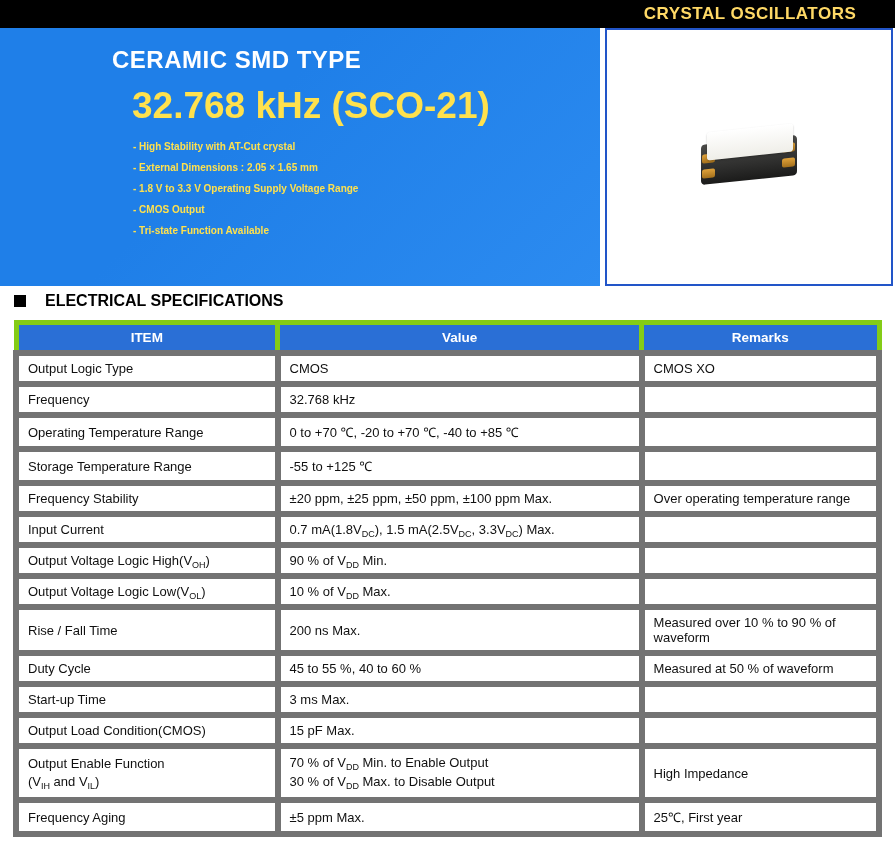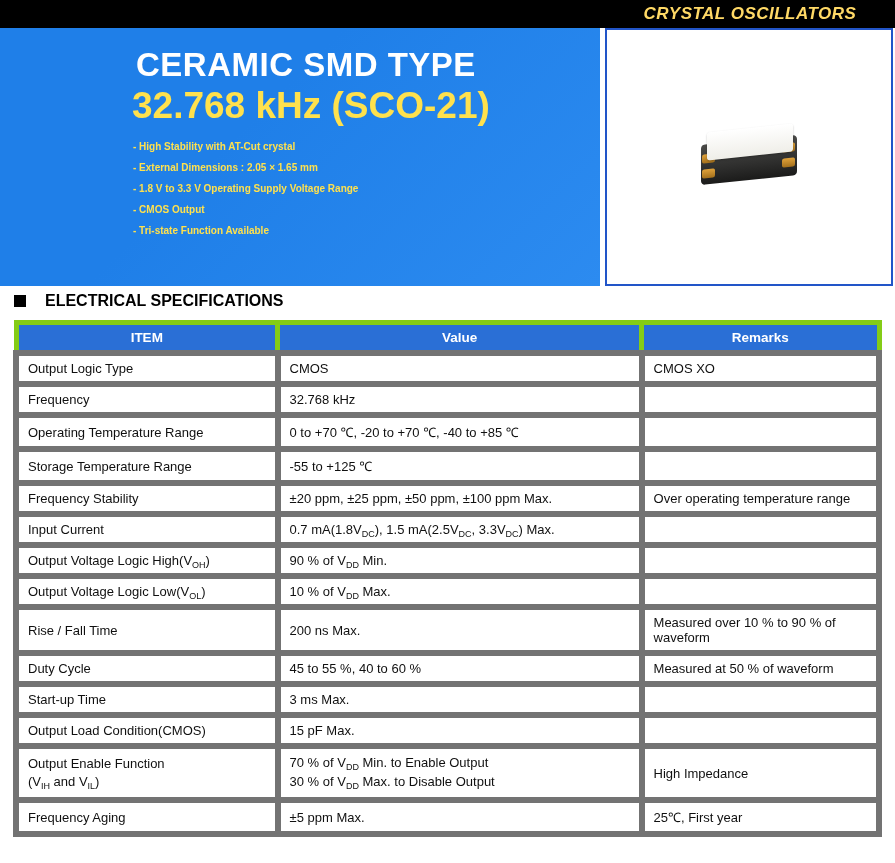--- a/index.html
+++ b/index.html
@@ -23,33 +23,32 @@
   }
   .top-bar .title-block {
     position: absolute; left: 605px; top: 0; width: 290px; height: 28px;
     background: #000000;
     color: #ffd966;
     font-size: 17px;
     font-weight: bold;
     letter-spacing: 0.5px;
     display: flex; align-items: center; justify-content: center;
     font-family: "Liberation Sans", sans-serif;
-    font-style: italic;
   }
 
   
   .banner {
     position: absolute; left: 0; top: 28px; width: 600px; height: 258px;
     background: linear-gradient(135deg, #1f7fe8 0%, #1f7fe8 40%, #2c8bf0 100%);
     background-color: #1f7fe8;
     color: #ffffff;
   }
   .banner-title {
-    position: absolute; left: 136px; top: 18px;
-    font-size: 33px; font-weight: bold; color: #ffffff;
+    position: absolute; left: 112px; top: 18px;
+    font-size: 24px; font-weight: bold; color: #ffffff;
     letter-spacing: 0.5px;
   }
   .banner-sub {
     position: absolute; left: 132px; top: 57px;
     font-size: 37px; font-weight: bold; color: #ffe14d;
     letter-spacing: 0px;
   }
   .bullets {
     position: absolute; left: 133px; top: 108px;
     font-size: 10px; font-weight: bold; color: #ffe14d;

